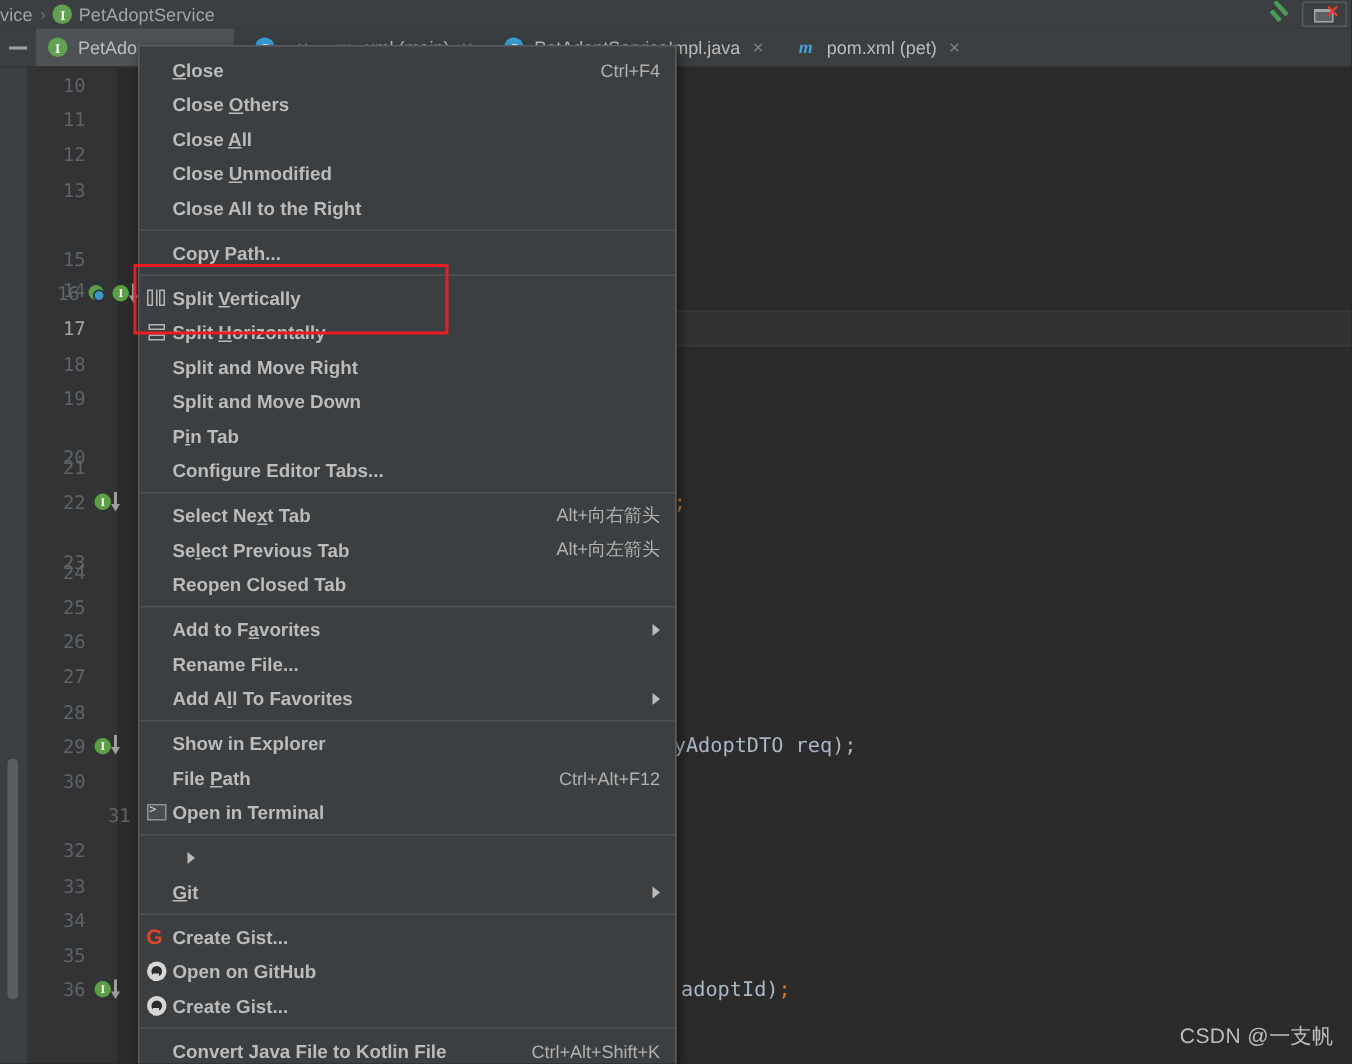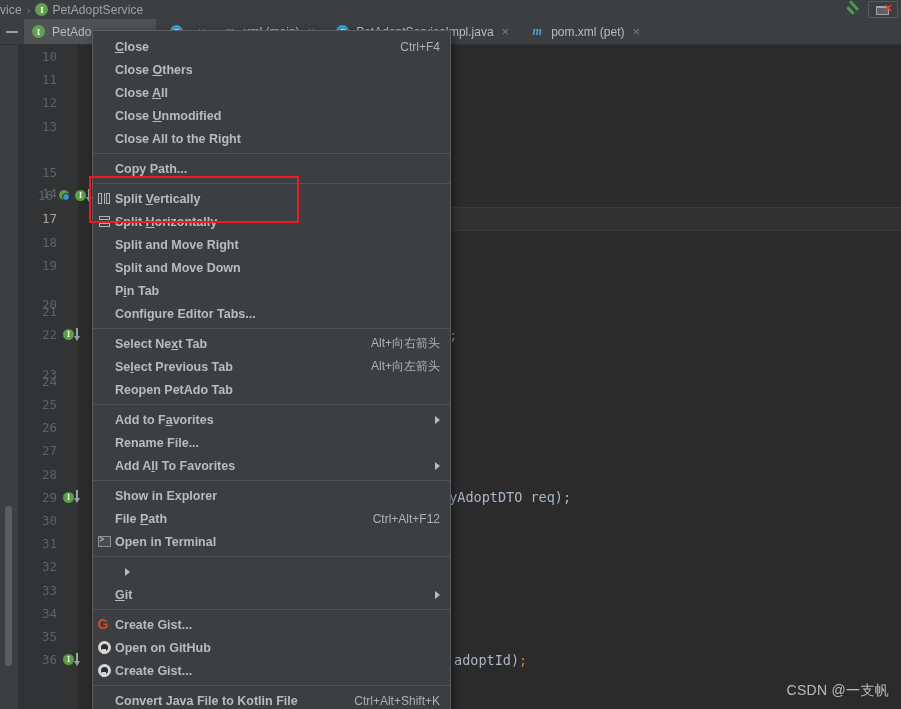--- a/index.html
+++ b/index.html
@@ -421,21 +421,21 @@
           <span class="line-num">29</span>
           <span class="gutter-marks">
             <span class="mk-iface">I</span>
             <span class="mk-arrow"></span>
           </span>
         </div>
         <div class="line-row" style="top: 464px;">
           <span class="line-num">30</span>
           <span class="gutter-marks"></span>
         </div>
-        <div class="line-row" style="top: 487.2px;">
+        <div class="line-row" style="top: 487.2px; justify-content: flex-end;">
           <span class="line-num">31</span>
           <span class="gutter-marks"></span>
         </div>
         <div class="line-row" style="top: 510.4px;">
           <span class="line-num">32</span>
           <span class="gutter-marks"></span>
         </div>
         <div class="line-row" style="top: 533.6px;">
           <span class="line-num">33</span>
           <span class="gutter-marks"></span>
@@ -561,21 +561,21 @@
         <span class="lbl">Select Ne<u>x</u>t Tab</span>
         <span class="acc">Alt+向右箭头</span>
       </div>
       <div class="mi">
         <span class="ico"></span>
         <span class="lbl">Se<u>l</u>ect Previous Tab</span>
         <span class="acc">Alt+向左箭头</span>
       </div>
       <div class="mi">
         <span class="ico"></span>
-        <span class="lbl">Reopen PetAdo Tab</span>
+        <span class="lbl">Reopen Closed Tab</span>
       </div>
       <div class="sep"></div>
       <div class="mi">
         <span class="ico"></span>
         <span class="lbl">Add to F<u>a</u>vorites</span>
         <span class="submenu-arrow"></span>
       </div>
       <div class="mi">
         <span class="ico"></span>
         <span class="lbl">Rename File...</span>

